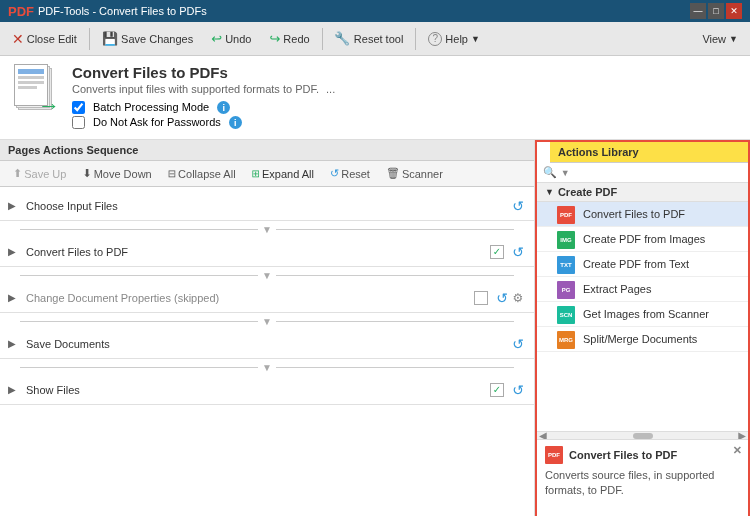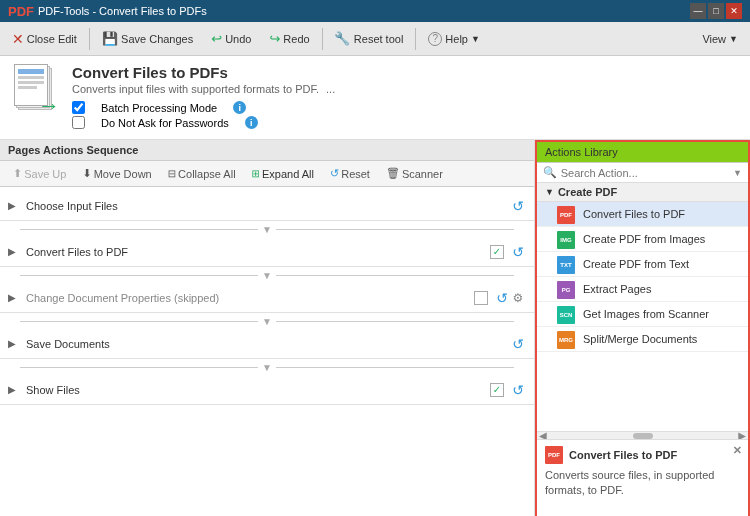--- a/index.html
+++ b/index.html
@@ -63,21 +63,21 @@
       align-items: flex-start;
       gap: 12px;
     }
     .header-icon {
       width: 48px; height: 48px;
       position: relative;
       flex-shrink: 0;
     }
     .header-text h2 { font-size: 15px; font-weight: bold; color: #333; margin-bottom: 2px; }
     .header-text p { font-size: 11px; color: #666; margin-bottom: 6px; }
-    .checkbox-row { display: flex; align-items: center; gap: 16px; font-size: 11px; margin-bottom: 2px; }
+    .checkbox-row { display: flex; align-items: flex-start; gap: 8px; font-size: 11px; margin-bottom: 2px; }
     .checkbox-row input[type=checkbox] { margin: 0; }
     .info-icon {
       display: inline-flex; align-items: center; justify-content: center;
       width: 13px; height: 13px;
       background: #3498db;
       color: white;
       border-radius: 50%;
       font-size: 9px;
       font-weight: bold;
     }
@@ -174,26 +174,27 @@
 
     
     .right-panel {
       width: 215px;
       background: white;
       border: 2px solid #e74c3c;
       display: flex;
       flex-direction: column;
     }
     .right-panel-header {
-      background: #84cc16;
+      background: #fde047;
       padding: 4px 8px;
       font-size: 11px;
-      font-weight: normal;
+      font-weight: bold;
       color: #333;
       border-bottom: 1px solid #ccc;
+      margin-left: 13px;
     }
     .search-box {
       display: flex;
       align-items: center;
       padding: 3px 6px;
       border-bottom: 1px solid #ddd;
       background: white;
     }
     .search-icon { color: #888; margin-right: 4px; font-size: 11px; }
     .search-input {
@@ -494,21 +495,20 @@
       </div>
     </div>
   </div>
 
   <div class="right-panel">
     <div class="right-panel-header">
       <span>Actions Library</span>
     </div>
     <div class="search-box">
       <span class="search-icon">🔍</span>
-      <input class="search-input" type="text" placeholder="Search Action..." style="">
       <span style="font-size:9px; color:#888;">▼</span>
     </div>
 
     <div class="actions-tree">
       <div class="tree-category">
         <span style="margin-right:4px; font-size:9px;">▼</span>
         <span>Create PDF</span>
       </div>
 
       <div class="tree-item selected">

